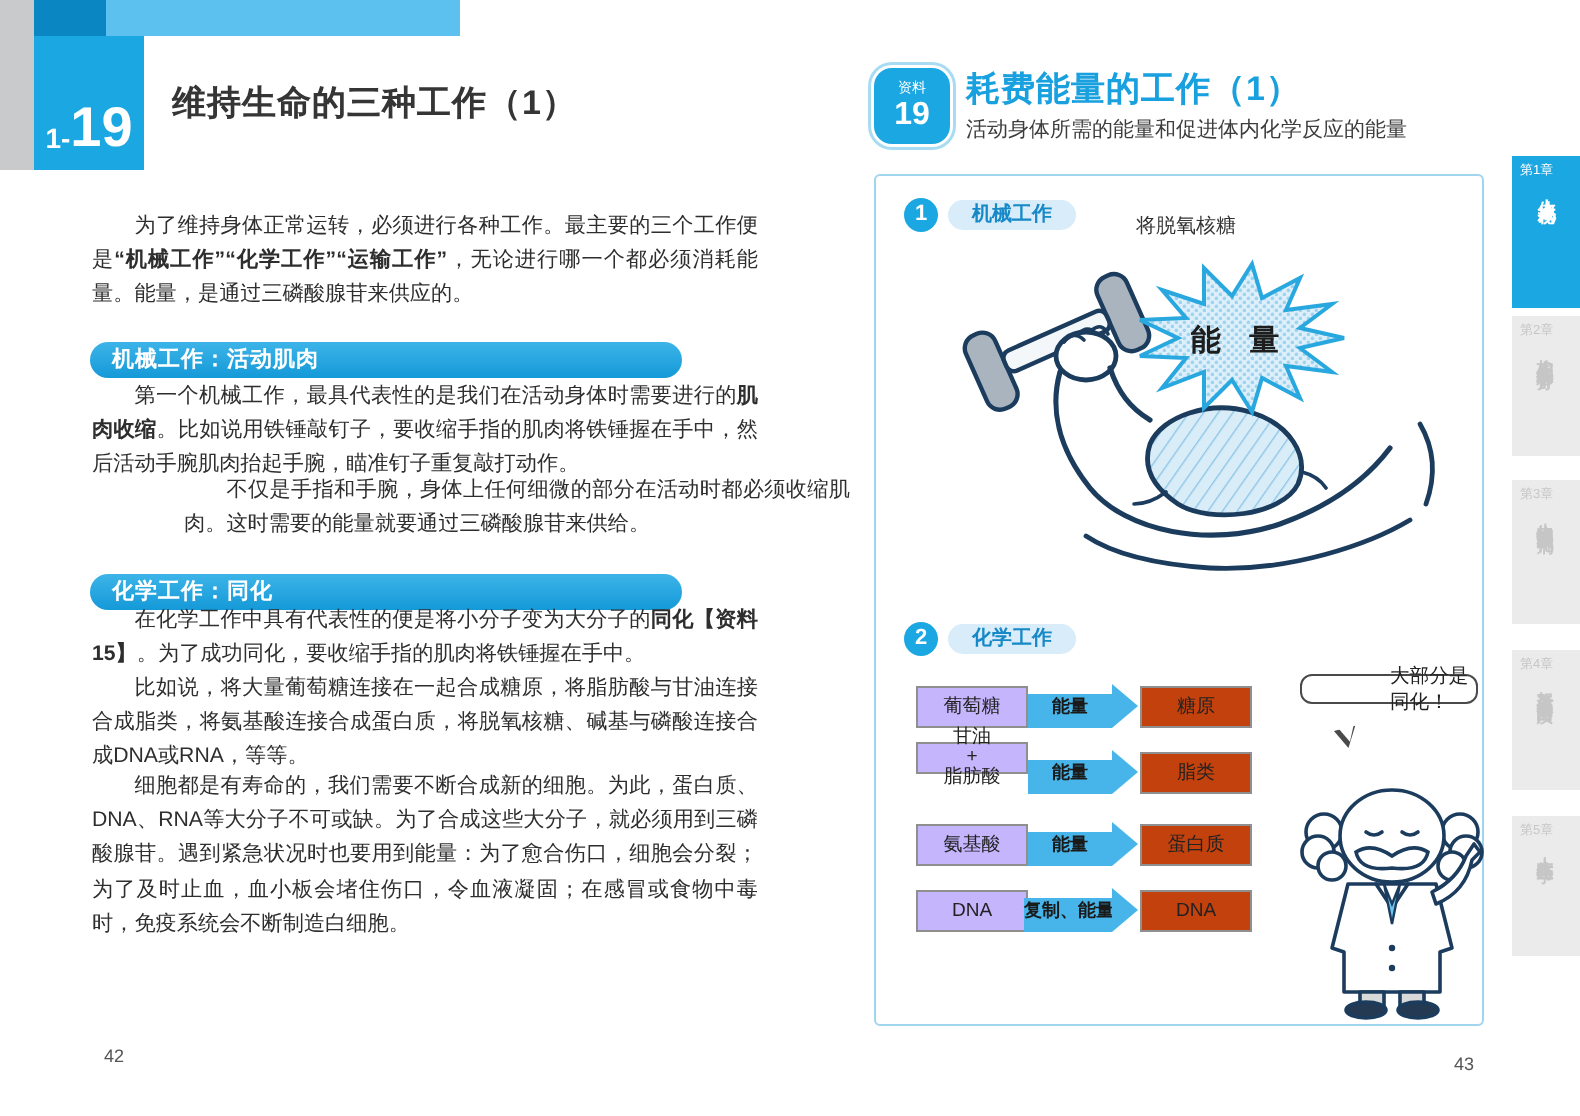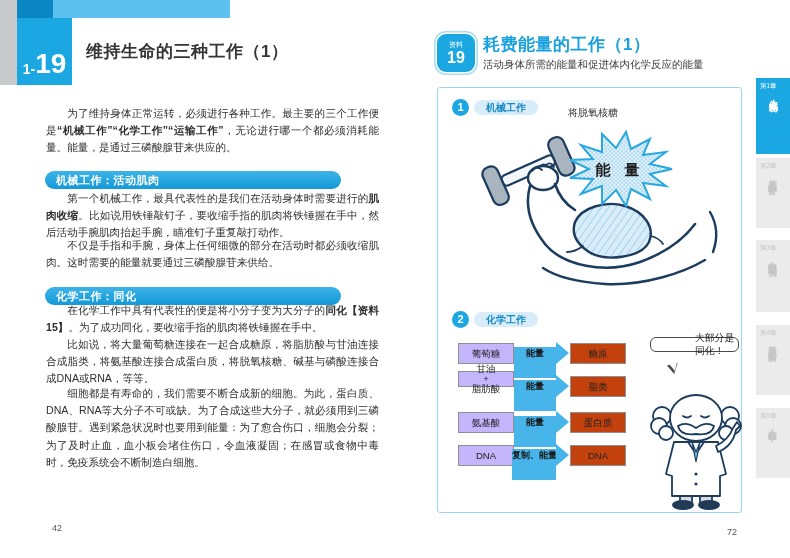--- a/index.html
+++ b/index.html
@@ -68,21 +68,21 @@
 
   
   .dia-box{
     position:absolute;width:56px;box-sizing:border-box;border:1px solid #8f8f8f;
     font-size:9.5px;color:#222;display:flex;align-items:center;justify-content:center;
     text-align:center;white-space:pre-line;line-height:10px;
   }
   .dia-left{background:#c4b5fd;}
   .dia-right{background:#c2410c;}
   .arrow-bar{
-    position:absolute;height:31px;background:#47b5e9;
+    position:absolute;height:17px;background:#47b5e9;
     font-size:9px;font-weight:bold;color:#1a1a1a;line-height:13px;text-align:center;
     white-space:nowrap;
   }
   .arrow-head{
     position:absolute;width:0;height:0;
     border-top:11px solid transparent;border-bottom:11px solid transparent;
     border-left:13px solid #47b5e9;
   }
 
   
@@ -128,21 +128,21 @@
   <span class="unit-prefix">1-</span>
     <span class="unit-major">19</span>
 </div>
 <div class="abs left-title">维持生命的三种工作（1）</div>
 
 <div class="abs para" style="top:105px;"><span>为了维持身体正常运转，必须进行各种工作。最主要的三个工作便是</span><span style="font-weight: bold;">“机械工作”“化学工作”“运输工作”</span><span>，无论进行哪一个都必须消耗能量。能量，是通过三磷酸腺苷来供应的。</span></div>
 
 <div class="abs pill-heading" style="top:171px;">机械工作：活动肌肉</div>
 
 <div class="abs para" style="top:190px;"><span>第一个机械工作，最具代表性的是我们在活动身体时需要进行的</span><span style="font-weight: bold;">肌肉收缩</span><span>。比如说用铁锤敲钉子，要收缩手指的肌肉将铁锤握在手中，然后活动手腕肌肉抬起手腕，瞄准钉子重复敲打动作。</span></div>
-<div class="abs para" style="top:237px;"><span>不仅是手指和手腕，身体上任何细微的部分在活动时都必须收缩肌肉。这时需要的能量就要通过三磷酸腺苷来供给。</span></div>
+<div class="abs para" style="top:237px;margin-left:46px;"><span>不仅是手指和手腕，身体上任何细微的部分在活动时都必须收缩肌肉。这时需要的能量就要通过三磷酸腺苷来供给。</span></div>
 
 <div class="abs pill-heading" style="top:287px;">化学工作：同化</div>
 
 <div class="abs para" style="top:302px;"><span>在化学工作中具有代表性的便是将小分子变为大分子的</span><span style="font-weight: bold;">同化【资料15】</span><span>。为了成功同化，要收缩手指的肌肉将铁锤握在手中。</span></div>
 <div class="abs para" style="top:336px;"><span>比如说，将大量葡萄糖连接在一起合成糖原，将脂肪酸与甘油连接合成脂类，将氨基酸连接合成蛋白质，将脱氧核糖、碱基与磷酸连接合成DNA或RNA，等等。</span></div>
 <div class="abs para" style="top:385px;"><span>细胞都是有寿命的，我们需要不断合成新的细胞。为此，蛋白质、DNA、RNA等大分子不可或缺。为了合成这些大分子，就必须用到三磷酸腺苷。遇到紧急状况时也要用到能量：为了愈合伤口，细胞会分裂；为了及时止血，血小板会堵住伤口，令血液凝固；在感冒或食物中毒时，免疫系统会不断制造白细胞。</span></div>
 
 <div class="abs page-num" style="left:52px;top:523px;">42</div>
 
 <div class="abs badge">
@@ -255,21 +255,21 @@
   <g fill="none" stroke="#1c3c5e" stroke-width="1.8" stroke-linecap="round">
     <path d="M33,42 q4,3 8,0"></path>
     <path d="M51,42 q4,3 8,0"></path>
   </g>
   <path d="M28,52 q8,-5 18,2 q10,-7 18,-2 q-2,10 -18,8 q-16,2 -18,-8 Z" fill="#ffffff" stroke="#1c3c5e" stroke-width="1.8"></path>
   <path d="M42,68 L46,78 L50,68 L46,88 Z" fill="#6fc6ee" stroke="#1c3c5e" stroke-width="1.2"></path>
   <circle cx="46" cy="100" r="1.6" fill="#1c3c5e"></circle>
     <circle cx="46" cy="110" r="1.6" fill="#1c3c5e"></circle>
 </svg>
 
-<div class="abs page-num" style="left:727px;top:527px;">72</div>
+<div class="abs page-num" style="left:727px;top:527px;">43</div>
 
 <div class="abs tab tab-active" style="top:78px;height:76px;">
   <span class="tab-chapter">第1章</span>
   <span class="tab-title">人体大揭秘</span>
 </div>
 <div class="abs tab tab-idle" style="top:158px;height:70px;">
   <span class="tab-chapter">第2章</span>
   <span class="tab-title">构成人体的各种分子</span>
 </div>
 <div class="abs tab tab-idle" style="top:240px;height:72px;">

